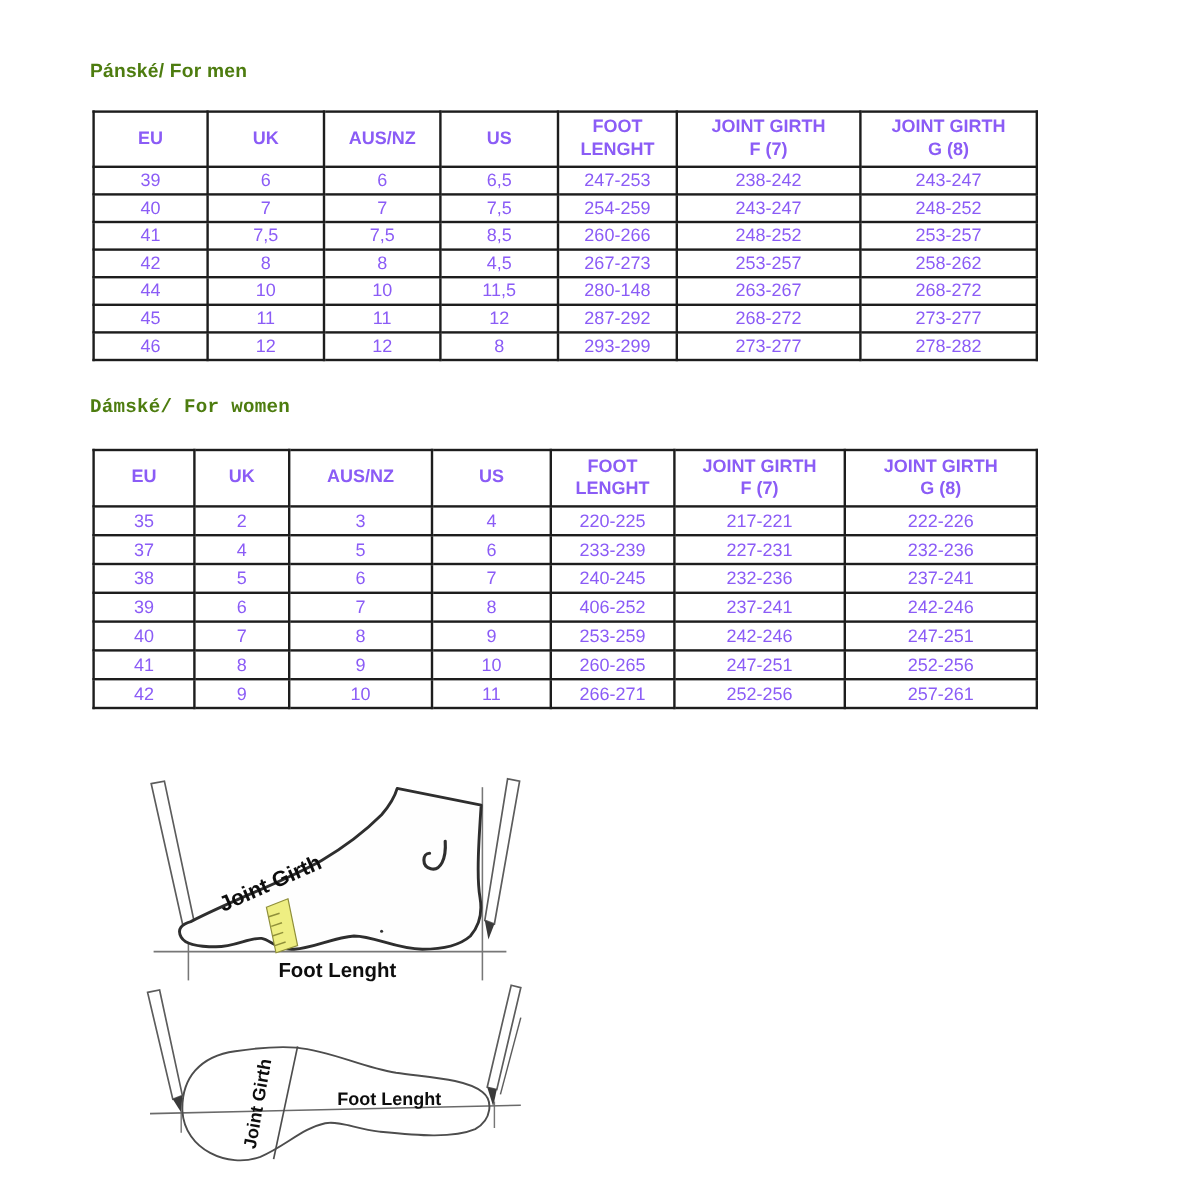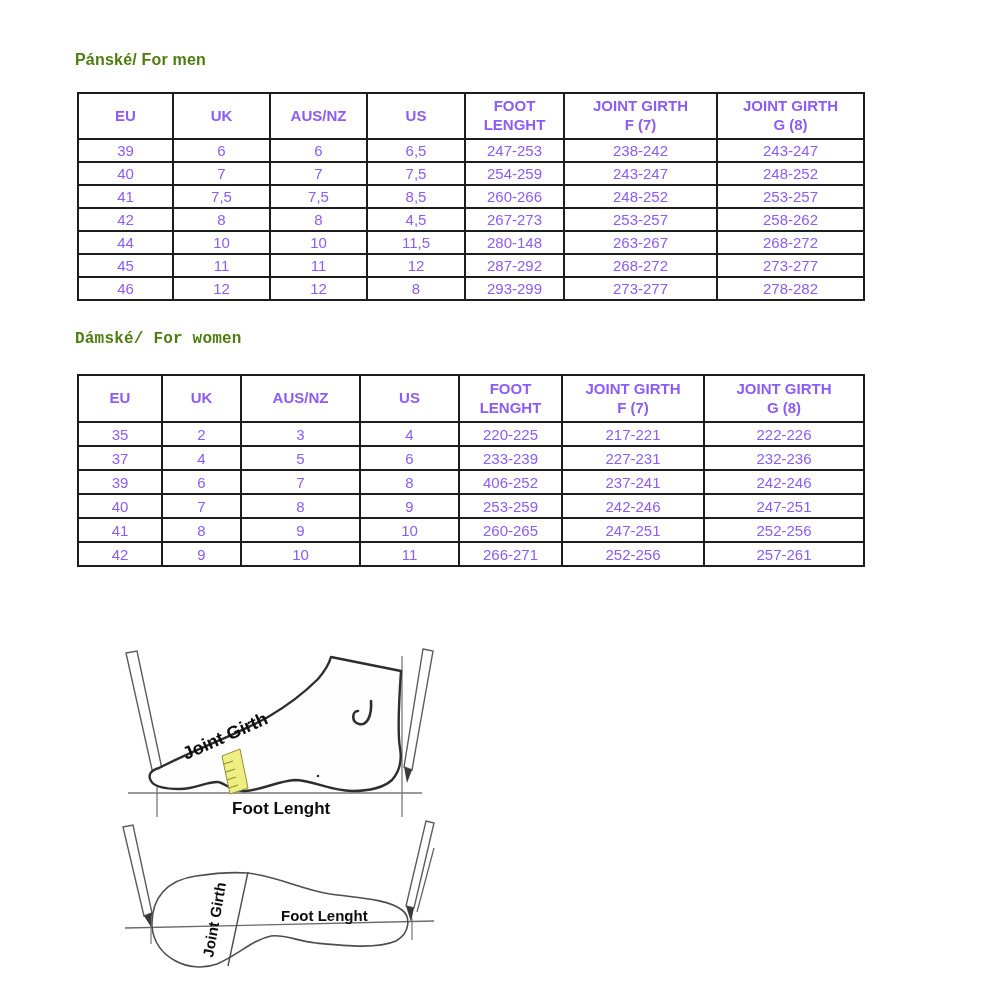--- a/index.html
+++ b/index.html
@@ -166,20 +166,29 @@
         <td>222-226</td>
       </tr>
       <tr>
         <td>37</td>
         <td>4</td>
         <td>5</td>
         <td>6</td>
         <td>233-239</td>
         <td>227-231</td>
         <td>232-236</td>
+      </tr>
+      <tr>
+        <td>38</td>
+        <td>5</td>
+        <td>6</td>
+        <td>7</td>
+        <td>240-245</td>
+        <td>232-236</td>
+        <td>237-241</td>
       </tr>
       <tr>
         <td>39</td>
         <td>6</td>
         <td>7</td>
         <td>8</td>
         <td>406-252</td>
         <td>237-241</td>
         <td>242-246</td>
       </tr>

